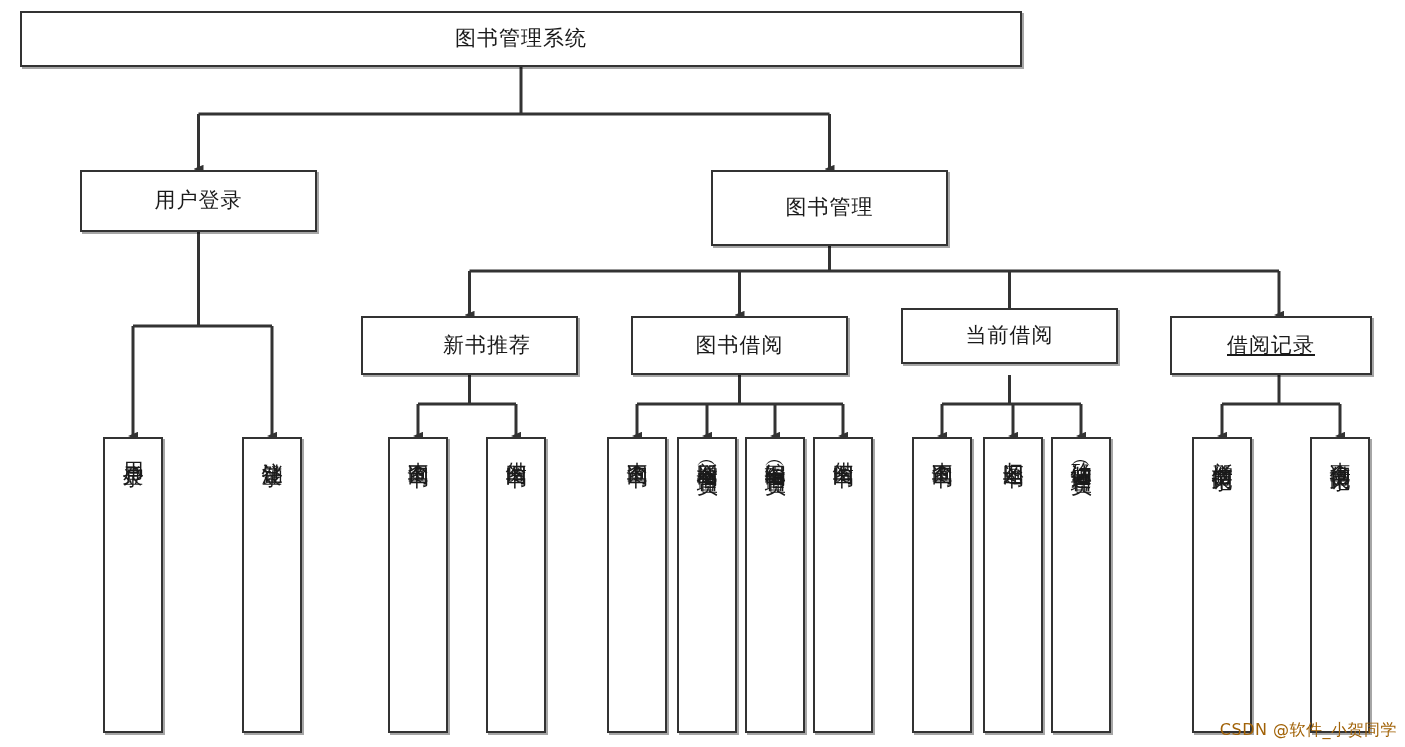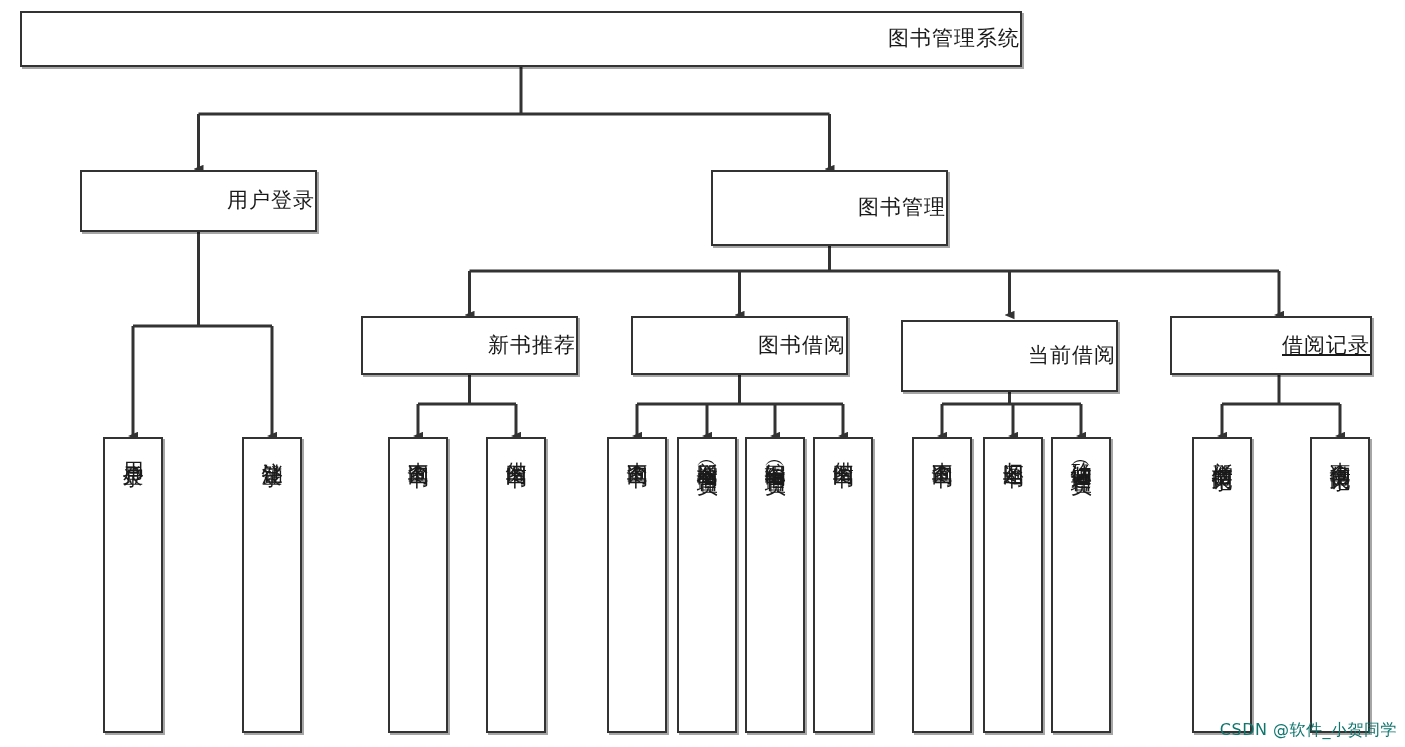--- a/index.html
+++ b/index.html
@@ -27,21 +27,21 @@
     pointer-events: none;
   }
   .node {
     position: absolute;
     box-sizing: border-box;
     background: #ffffff;
     border: 2px solid #333333;
     box-shadow: 2px 2px 0 rgba(0,0,0,0.35);
     display: flex;
     align-items: center;
-    justify-content: flex-end;
+    justify-content: center;
     color: #1a1a1a;
     z-index: 2;
   }
   .node.h {
     font-size: 21px;
     letter-spacing: 1px;
     line-height: 1.2;
   }
   .node.v {
     align-items: flex-start;
@@ -54,21 +54,21 @@
     font-size: 21px;
     line-height: 1.25;
     letter-spacing: 2px;
     white-space: nowrap;
   }
   .watermark {
     position: absolute;
     right: 8px;
     bottom: 6px;
     font-size: 16px;
-    color: #0f766e;
+    color: #a16207;
     letter-spacing: 0.5px;
     z-index: 5;
     white-space: nowrap;
   }
 </style>
 </head>
 <body>
 
 <div id="canvas">
 
@@ -124,21 +124,21 @@
       </div>
       <div class="node h" id="node-bookmgmt" style="left: 711px; top: 170px; width: 237px; height: 76px;">
         <span>图书管理</span>
       </div>
       <div class="node h" id="node-newbook" style="left: 361px; top: 316px; width: 217px; height: 59px; padding-left: 35px;">
         <span>新书推荐</span>
       </div>
       <div class="node h" id="node-borrow" style="left: 631px; top: 316px; width: 217px; height: 59px;">
         <span>图书借阅</span>
       </div>
-      <div class="node h" id="node-current" style="left: 901px; top: 320px; width: 217px; height: 72px;">
+      <div class="node h" id="node-current" style="left: 901px; top: 308px; width: 217px; height: 56px;">
         <span>当前借阅</span>
       </div>
       <div class="node h" id="node-records" style="left: 1170px; top: 316px; width: 202px; height: 59px; text-decoration: underline;">
         <span>借阅记录</span>
       </div>
       <div class="node v" id="node-l1" style="left: 103px; top: 437px; width: 60px; height: 296px;">
         <span class="vtext">用户登录</span>
       </div>
       <div class="node v" id="node-l2" style="left: 242px; top: 437px; width: 60px; height: 296px;">
         <span class="vtext">注销登录</span>

